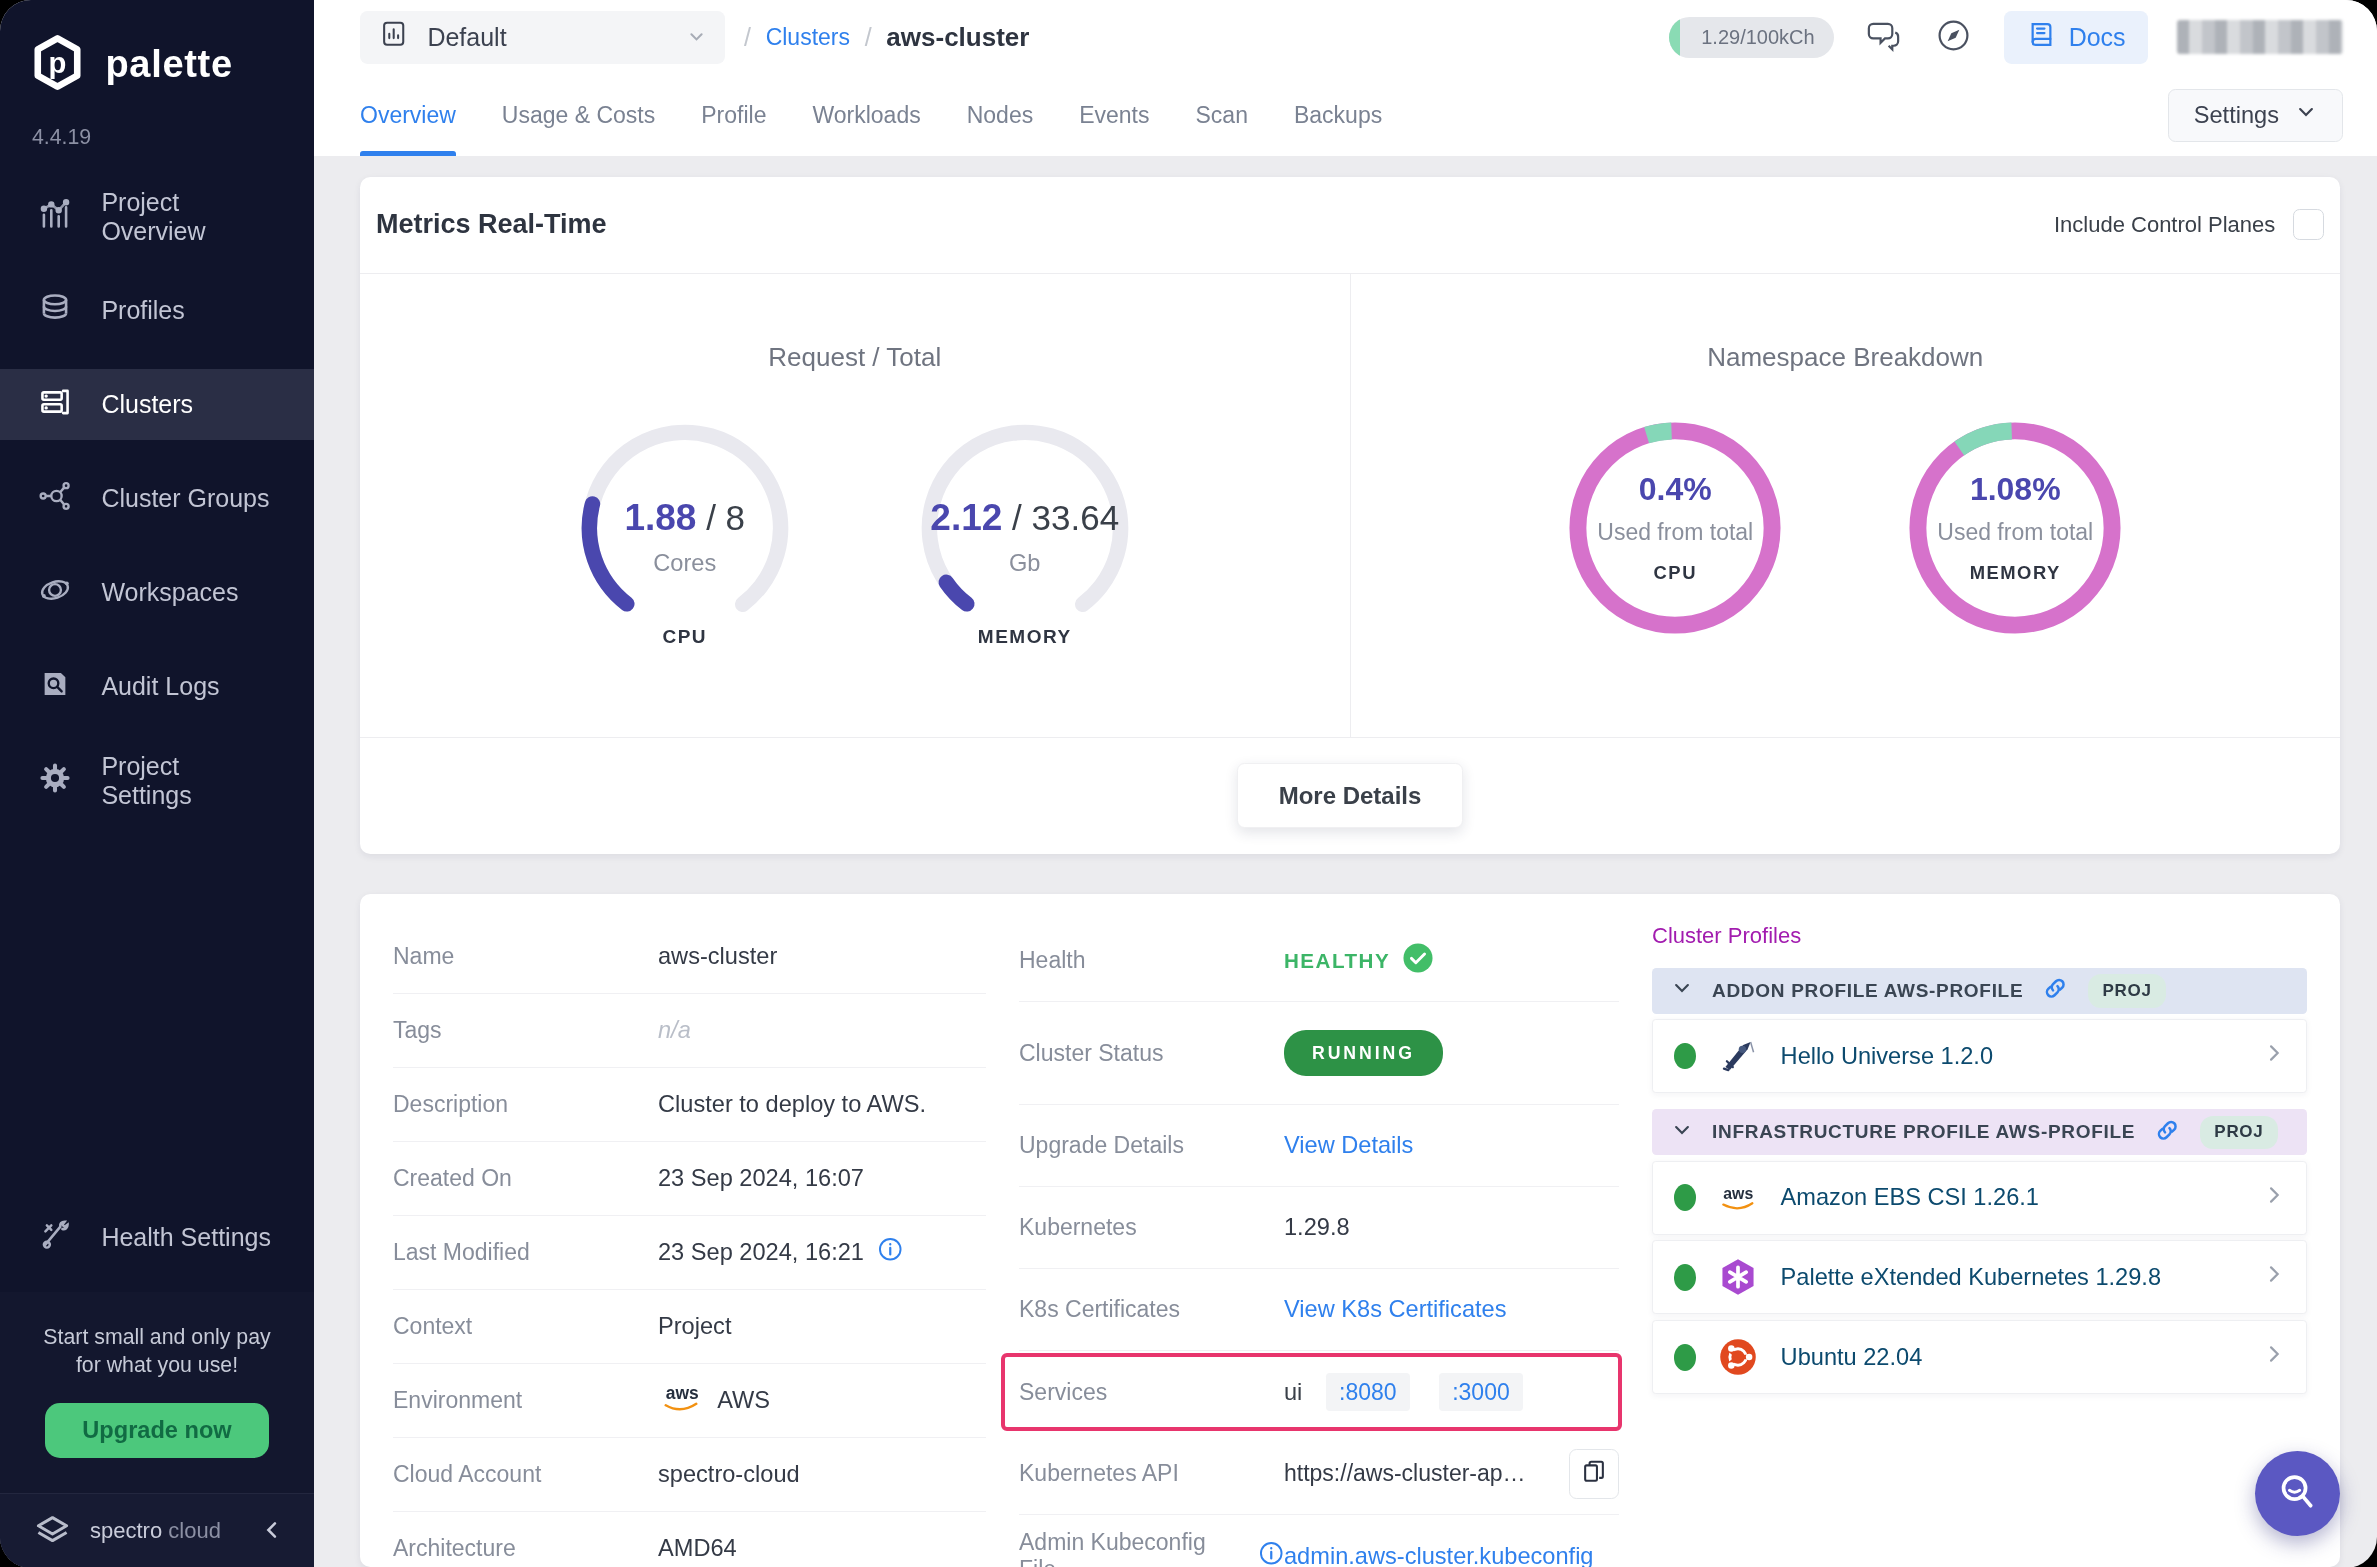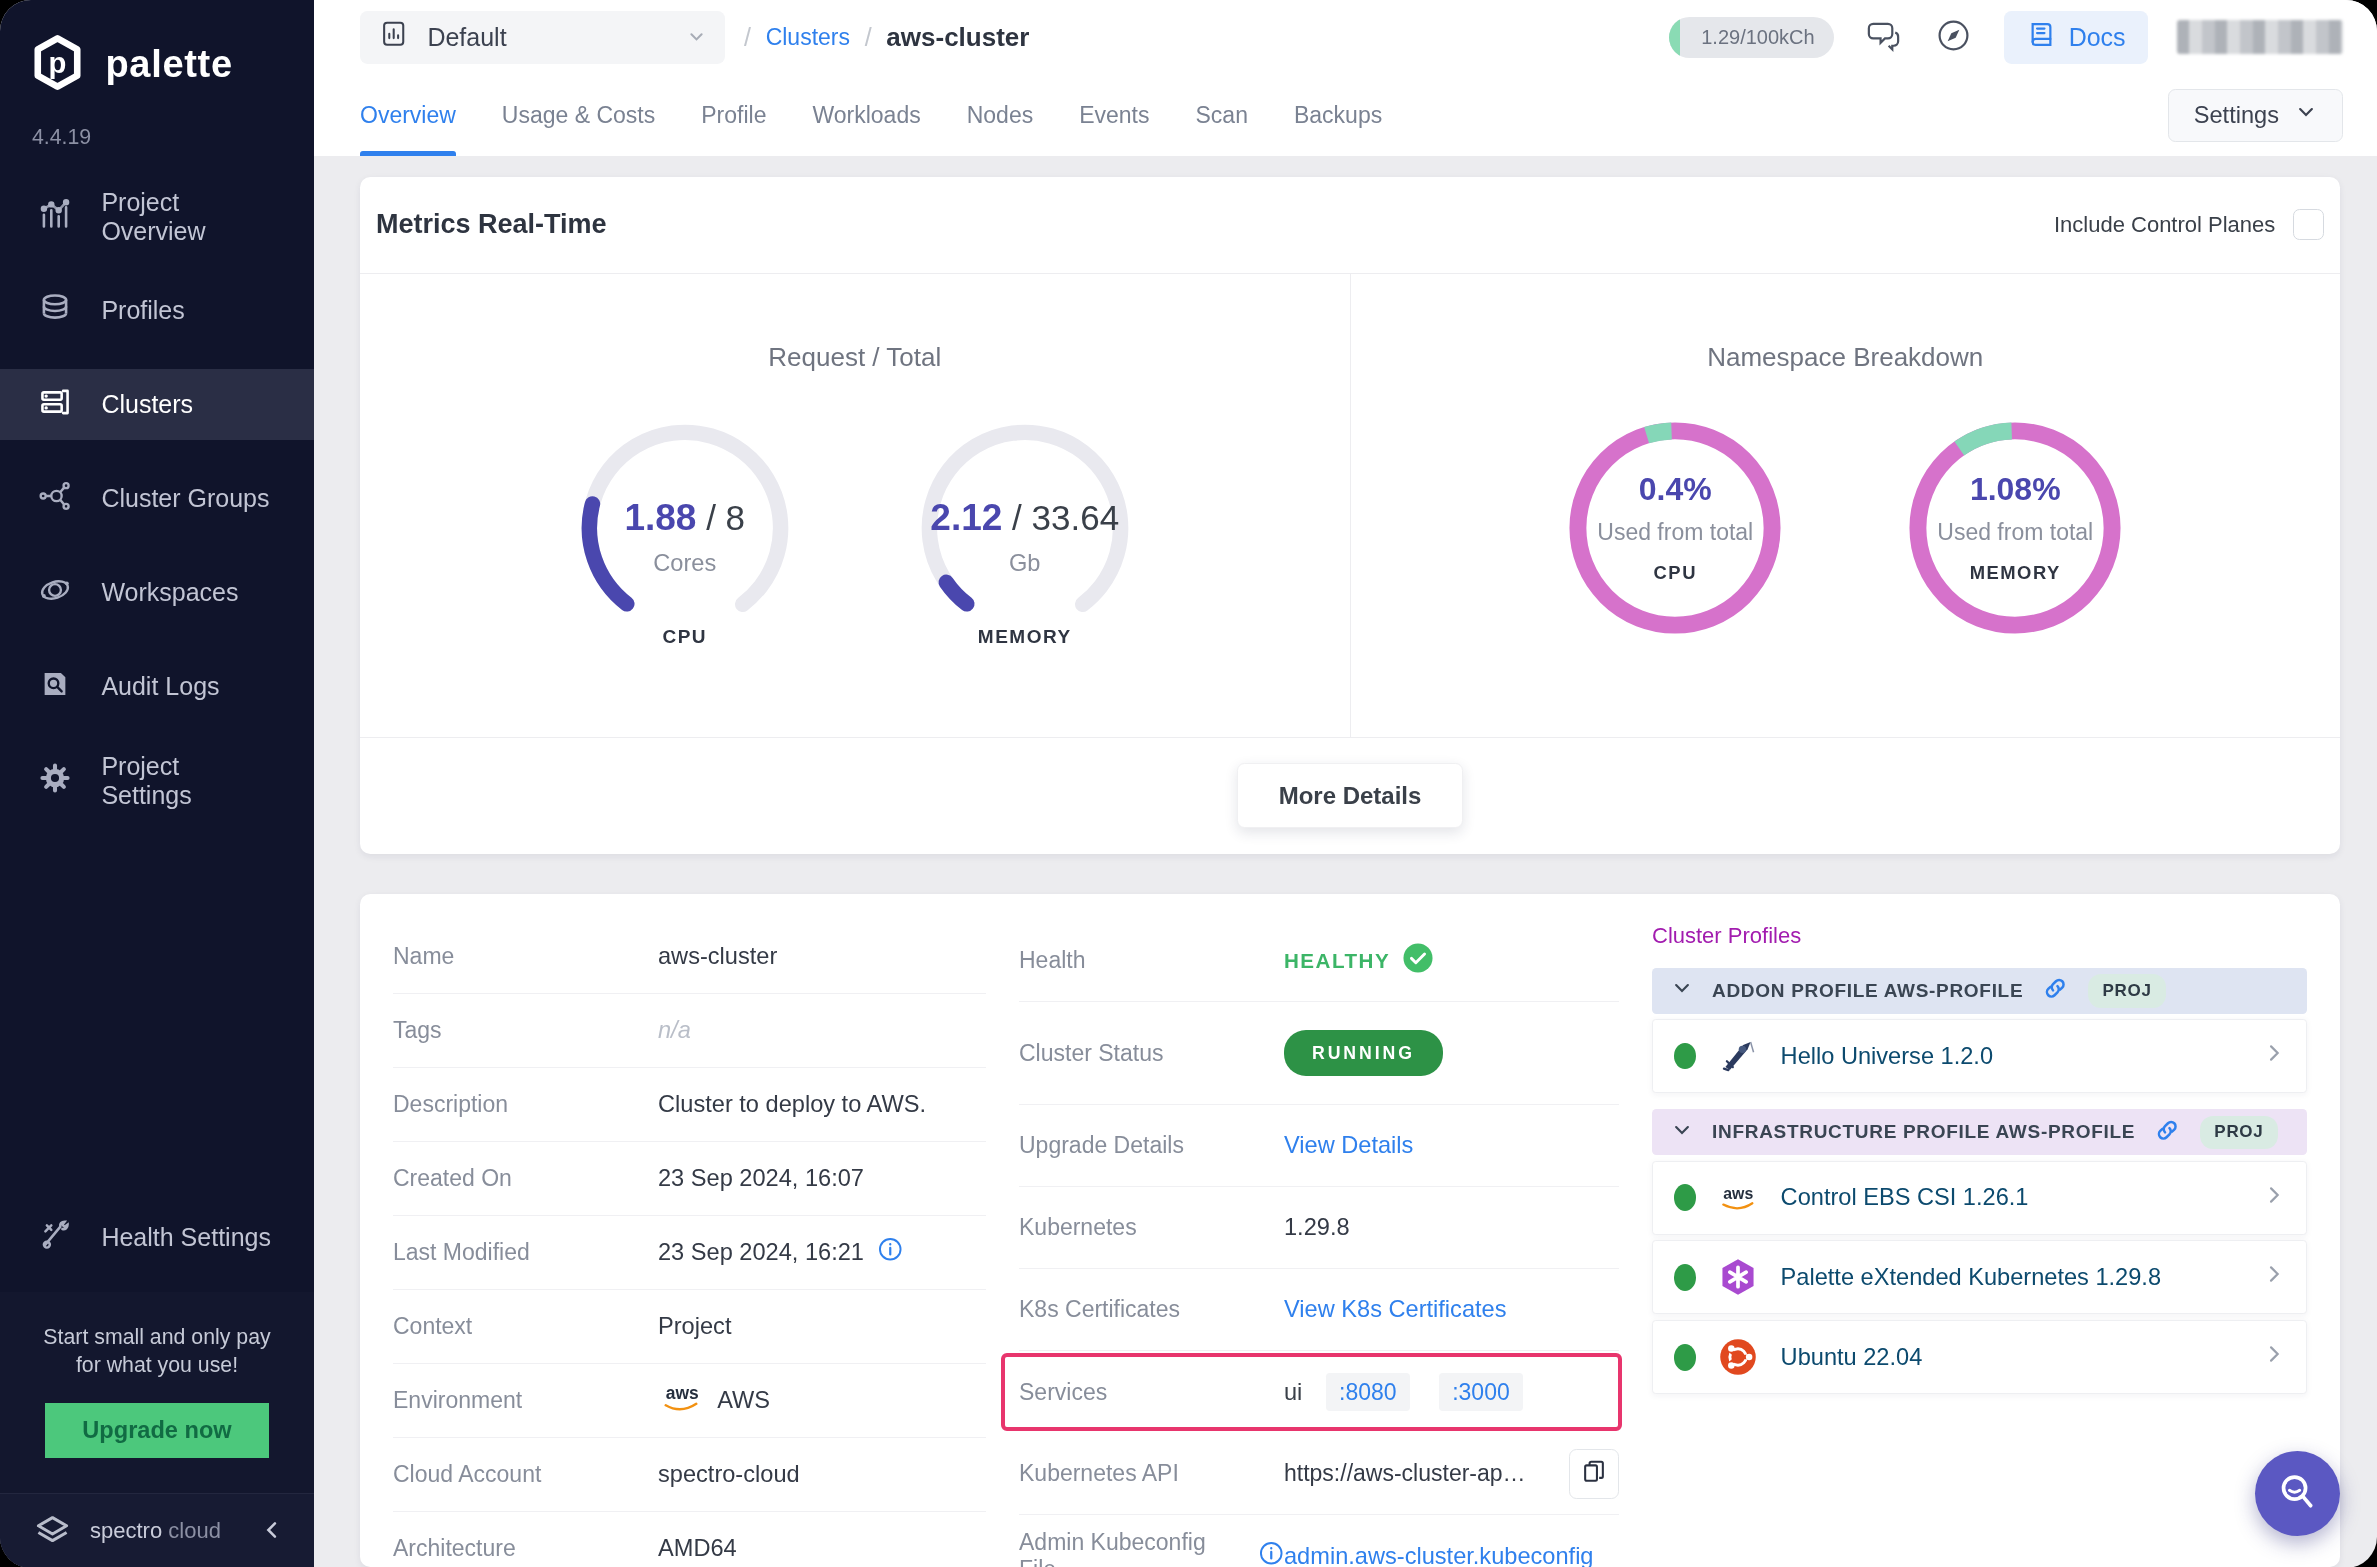--- a/index.html
+++ b/index.html
@@ -12,21 +12,21 @@
   .logo-row { display:flex; align-items:center; gap:19px; padding:34px 29.4px 0 29.4px; }
   .brand { font-size:38px; font-weight:bold; color:#FFFFFF; letter-spacing:0.7px; }
   .version { padding:31px 29.4px 0 32px; color:#8C90A4; font-size:21.3px; }
   .nav { margin-top:31px; display:flex; flex-direction:column; gap:23px; }
   .nav-item { display:flex; align-items:center; gap:29.4px; height:71px; padding:0 38px; font-size:25px; color:#C2C5D4; cursor:pointer; }
   .nav-item svg { flex-shrink:0; }
   .nav-item.active { background:#2A2E45; color:#FFFFFF; }
   .side-spacer { flex:1; }
   .promo { background:#13172E; text-align:center; padding:31px 20.6px 35px; color:#C6CAD7; font-size:21.3px; line-height:1.32; }
   .upgrade-btn { margin-top:23.6px; background:#4CC87C; color:#116B43; font-weight:bold; font-size:23.6px;
-                 border:none; border-radius:0; padding:14px 37px; cursor:pointer; font-family:inherit; }
+                 border:none; border-radius:15px; padding:14px 37px; cursor:pointer; font-family:inherit; }
   .side-footer { background:#171B33; border-top:1.5px solid #23273F; height:75px; display:flex; align-items:center; padding:0 31px; gap:16px; }
   .side-footer .sf-text { font-size:22px; color:#C9CCDA; }
   .side-footer .sf-text b { font-weight:normal; color:#8C90A4; }
   .sf-chev { margin-left:auto; color:#C9CCDA; }
 
   
   .main { flex:1; display:flex; flex-direction:column; min-width:0; }
   .topbar { height:74px; background:#FFF; display:flex; align-items:center; padding:0 34px 0 46px; gap:19px; flex-shrink:0; }
   .proj-pill { width:365px; height:53px; background:#F4F5F7; border-radius:7.4px; display:flex; align-items:center;
                gap:19px; padding:0 19px; font-size:25px; color:#3C4250; cursor:pointer; }
@@ -591,21 +591,21 @@
           </div>
 
           <div class="prow">
             <span class="gdot"></span>
             <span class="picon">
               <svg width="46" height="32" viewBox="0 0 62 44" style="font-size:32px">
                 <text x="8" y="24" font-size="24" font-weight="bold" fill="#252F3E" font-family="Liberation Sans, sans-serif">aws</text>
                 <path d="M8 32 Q31 44 52 30" fill="none" stroke="#F29111" stroke-width="3.4" stroke-linecap="round"></path>
               </svg>
             </span>
-            <span>Control EBS CSI 1.26.1</span>
+            <span>Amazon EBS CSI 1.26.1</span>
             <span class="chev-r">
               <svg width="22" height="22" viewBox="0 0 30 30" fill="none" stroke="#9AA0AC" stroke-width="3" stroke-linecap="round">
                   <path d="M11 6 l9 9 -9 9"></path>
                 </svg>
             </span>
           </div>
 
 
           <div class="prow">
             <span class="gdot"></span>

